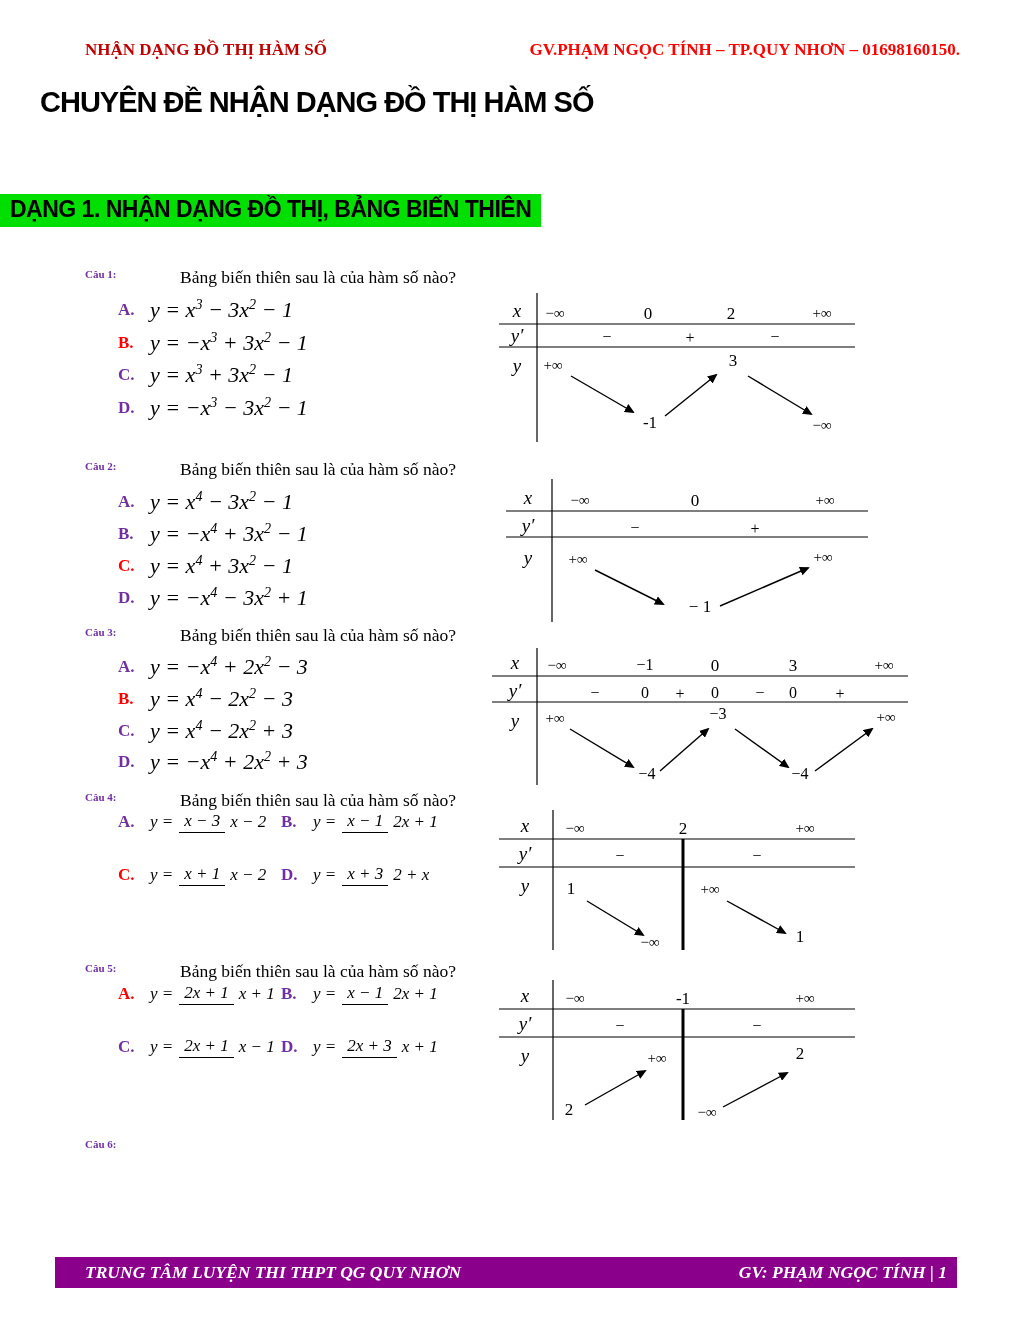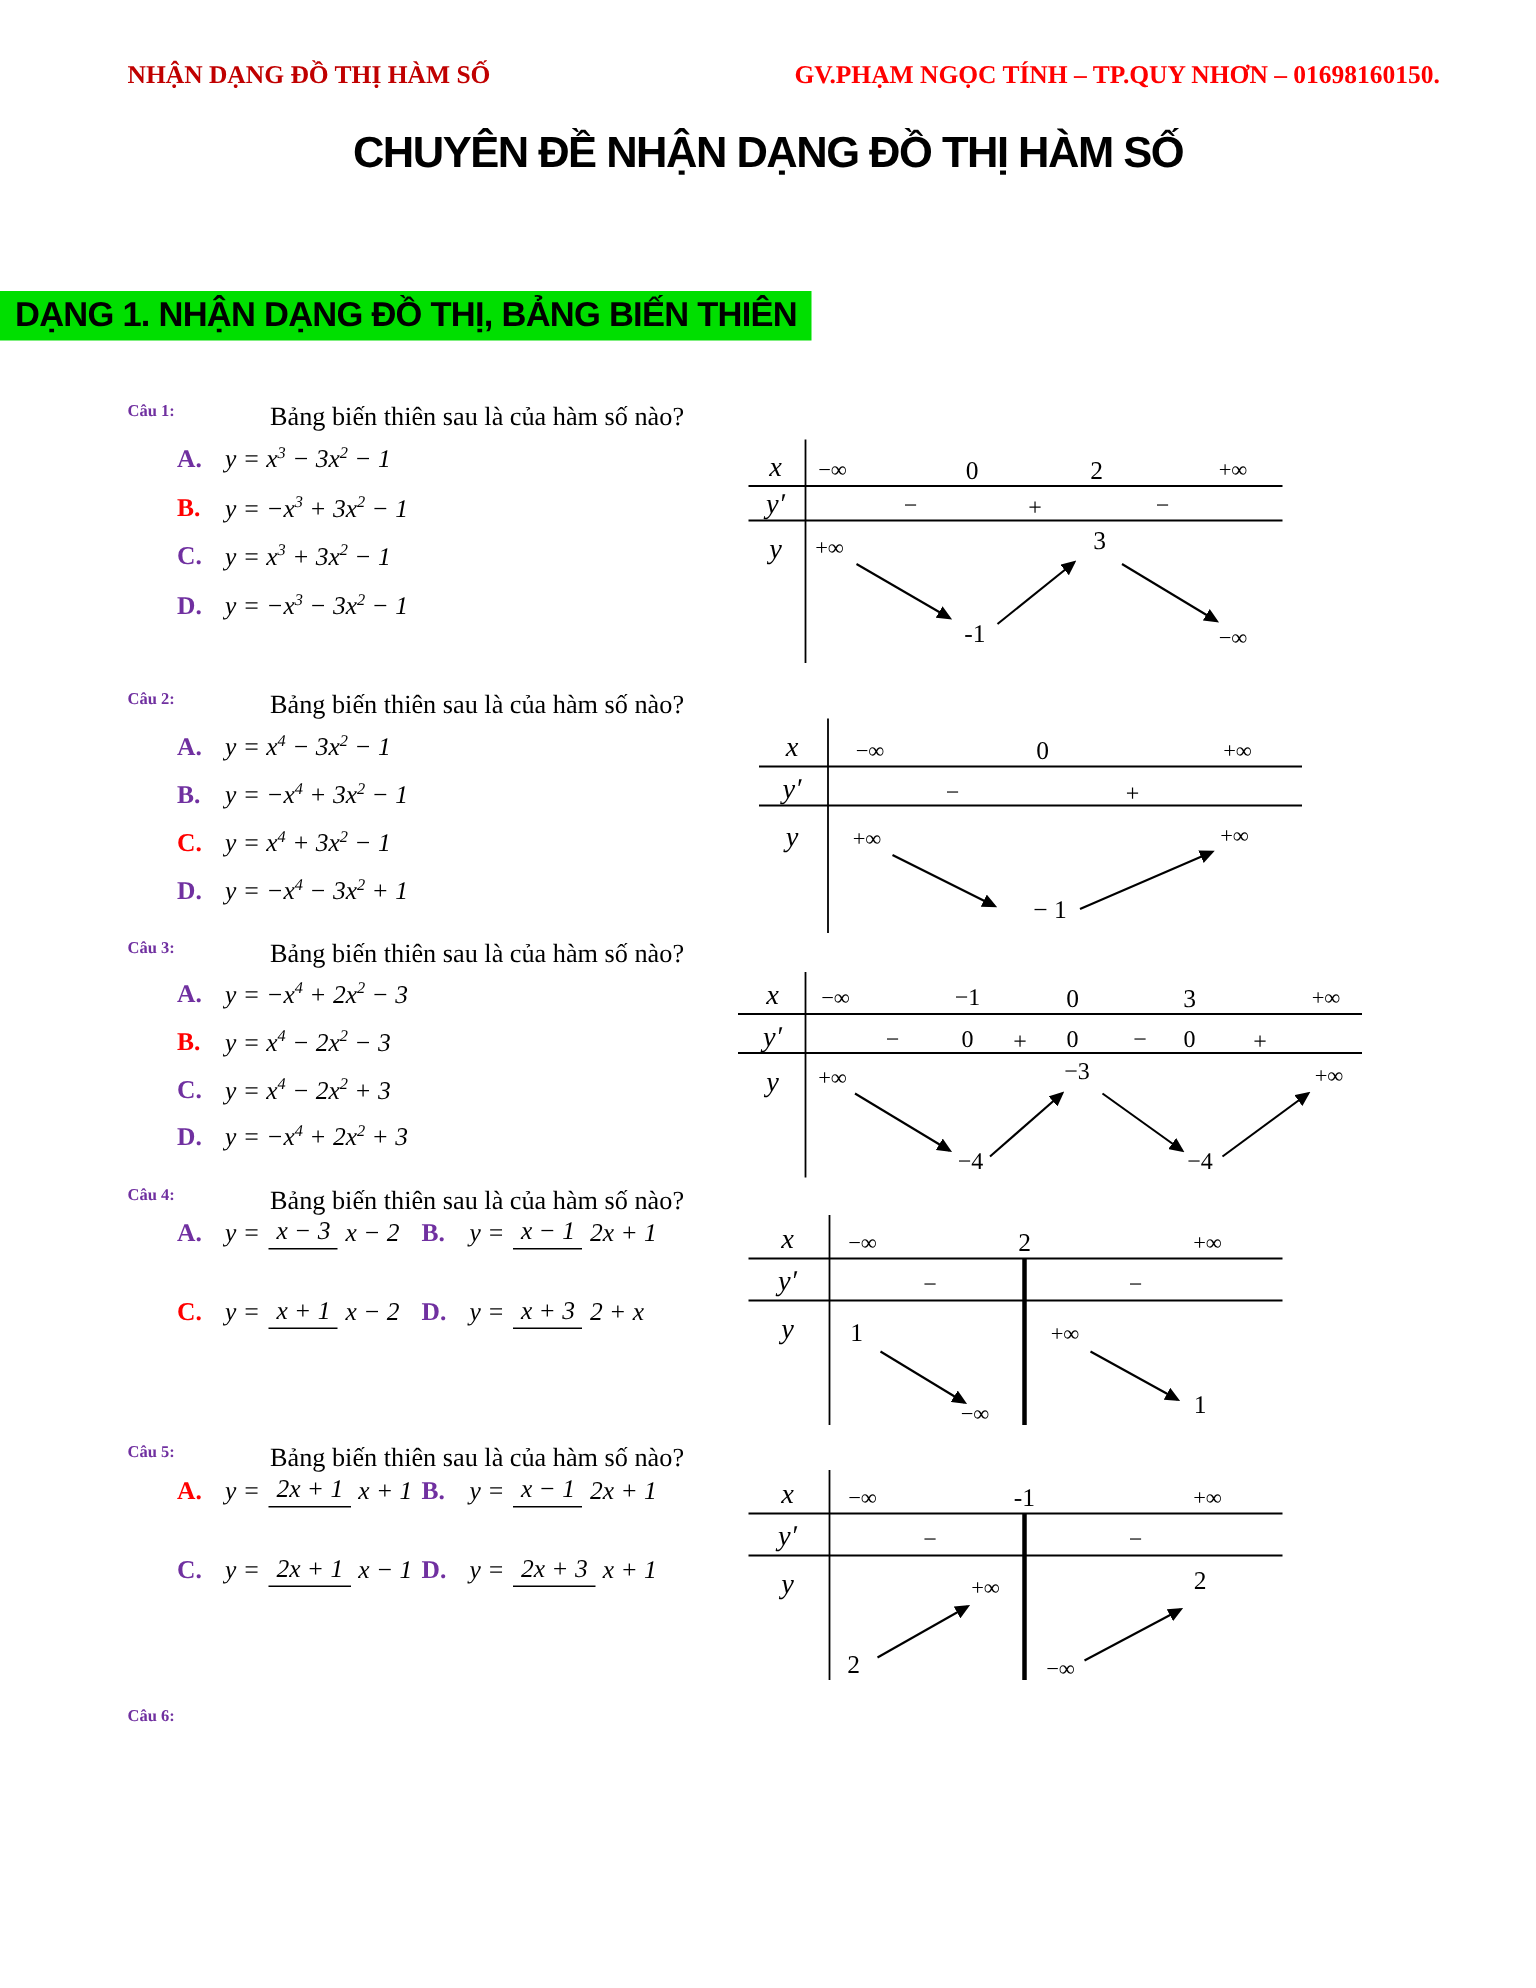--- a/index.html
+++ b/index.html
@@ -6,36 +6,36 @@
   .page{
     position:relative;width:1024px;height:1325px;margin:0 auto;
     background:#fff;overflow:hidden;
     font-family:"Liberation Serif",serif;color:#000;
   }
   .abs{position:absolute;}
   
   .hdr-left{left:85px;top:40px;font-weight:bold;font-size:17px;color:var(--header-left,#C00000);}
   .hdr-right{right:64px;top:40px;font-weight:bold;font-size:17px;color:var(--header-right,#FF0000);}
   
-  .title{left:0;right:0;text-align:center;font-family:"Liberation Sans",sans-serif;
-         font-weight:bold;font-size:29px;letter-spacing:-1px;}
+  .title{left:0;right:0;font-family:"Liberation Sans",sans-serif;
+         font-weight:bold;font-size:29px;letter-spacing:-1px;padding-left:40px;}
   .title1{top:86px;} .title2{top:124px;}
   
   .banner-wrap{left:0;right:0;top:194px;text-align:left;}
   .banner{display:inline-block;background:var(--banner-bg,#00DF00);color:#000;
           font-family:"Liberation Sans",sans-serif;font-weight:bold;font-size:23px;
           letter-spacing:-0.5px;padding:2px 10px 4px 10px;}
   
   .qlabel{font-weight:bold;font-size:11px;color:var(--question-label,#7030A0);}
   .qtext{font-size:17.5px;}
   .opt{display:flex;align-items:center;font-size:17px;}
   .letter{display:inline-block;min-width:32px;font-weight:bold;font-size:17px;
           color:var(--option-letter,#7030A0);}
   .letter[data-correct="true"]{color:var(--correct-option,#FF0000);}
-  .math{font-style:italic;font-size:17px;}
+  .math{font-style:italic;font-size:22px;}
   .math sup{font-size:64%;font-style:italic;}
   .feq{font-style:italic;font-size:17px;margin-right:6px;}
   .frac{display:inline-flex;flex-direction:row;text-align:center;
         font-style:italic;font-size:17px;line-height:21px;vertical-align:middle;}
   .frac .num{border-bottom:1.4px solid #000;padding:0 5px 1px 5px;}
   .frac .den{padding:1px 5px 0 5px;}
   
   svg.bbt{position:absolute;overflow:visible;}
   .bbt text{font-family:"Liberation Serif",serif;fill:#000;}
   .bbt .lbl{font-style:italic;font-size:19px;}
@@ -309,14 +309,18 @@
     <text class="vl" x="74" y="138" text-anchor="middle">2</text>
     <text class="inf" x="162" y="86" text-anchor="middle">+∞</text>
     <text class="inf" x="212" y="140" text-anchor="middle">−∞</text>
     <text class="vl" x="305" y="82" text-anchor="middle">2</text>
     <line class="ar" x1="90" y1="128" x2="150" y2="94"></line>
     <line class="ar" x1="228" y1="130" x2="292" y2="96"></line>
   </svg>
 
   <div class="abs qlabel" style="left:85px;top:1138px">Câu 6:</div>
 
+  <div class="abs footer">
+    <span>TRUNG TÂM LUYỆN THI THPT QG QUY NHƠN</span>
+    <span>GV: PHẠM NGỌC TÍNH | 1</span>
+  </div>
 
 </div>
 
 </body></html>

